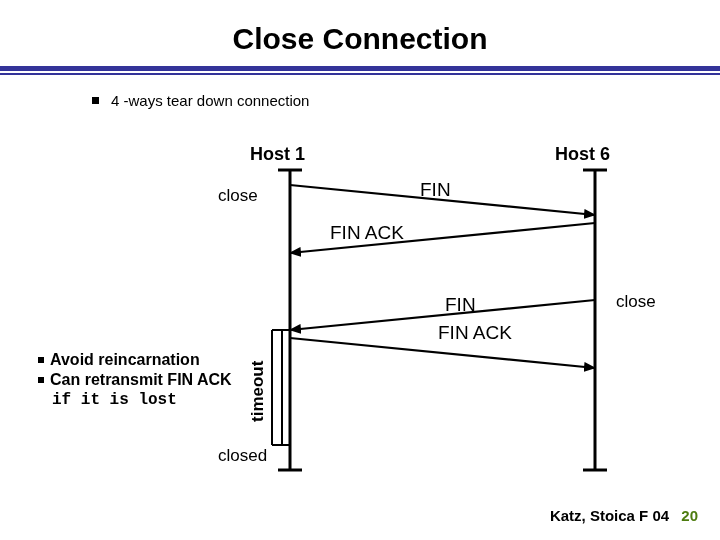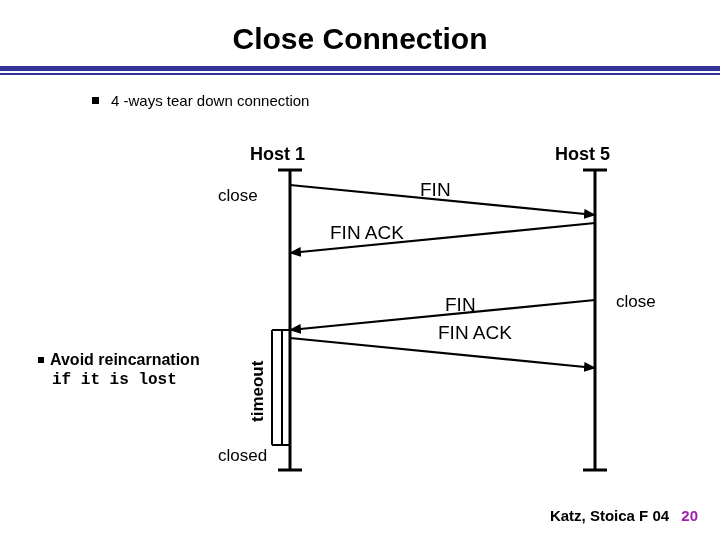--- a/index.html
+++ b/index.html
@@ -89,21 +89,21 @@
     transform-origin: left top;
   }
   .footer {
     position: absolute;
     right: 22px;
     bottom: 16px;
     font-size: 15px;
     font-weight: bold;
   }
   .footer .pg {
-    color: #a21caf;
+    color: #4d7c0f;
     margin-left: 8px;
   }
   svg.diagram {
     position: absolute;
     left: 0;
     top: 0;
   }
 </style>
 </head>
 <body>
@@ -115,35 +115,36 @@
   <div class="rule" style="top:66px">
     <div class="bar1"></div>
     <div class="bar2"></div>
   </div>
 
   <div class="bullet-row">
     <span class="bullet-sq"></span><span>4 -ways tear down connection</span>
   </div>
 
   <div class="host-label" style="left:250px; top:144px;">Host 1</div>
-  <div class="host-label" style="left:555px; top:144px;">Host 5</div>
+  <div class="host-label" style="left:555px; top:144px;">Host 6</div>
 
   <div class="small-text" style="left:218px; top:186px;">close</div>
   <div class="small-text" style="left:616px; top:292px;">close</div>
   <div class="small-text" style="left:206px; top:446px;margin-left:12px;">closed</div>
 
   <div class="msg-text" style="left:420px; top:179px;">FIN</div>
   <div class="msg-text" style="left:330px; top:222px;">FIN ACK</div>
   <div class="msg-text" style="left:445px; top:294px;">FIN</div>
   <div class="msg-text" style="left:438px; top:322px;">FIN ACK</div>
 
   <div class="timeout-label" style="left:248px; top:422px;">timeout</div>
 
   <div class="notes">
     <div><span class="sq"></span><span>Avoid reincarnation</span></div>
+    <div><span class="sq"></span><span>Can retransmit FIN ACK</span></div>
     <div style="margin-left:14px;font-family:Liberation Mono, monospace;"><span>if it is lost</span></div>
   </div>
 
   <div class="footer">
     <span>Katz, Stoica F 04</span>
     <span class="pg">20</span>
   </div>
 
   <svg class="diagram" width="720" height="540">
     <defs>

